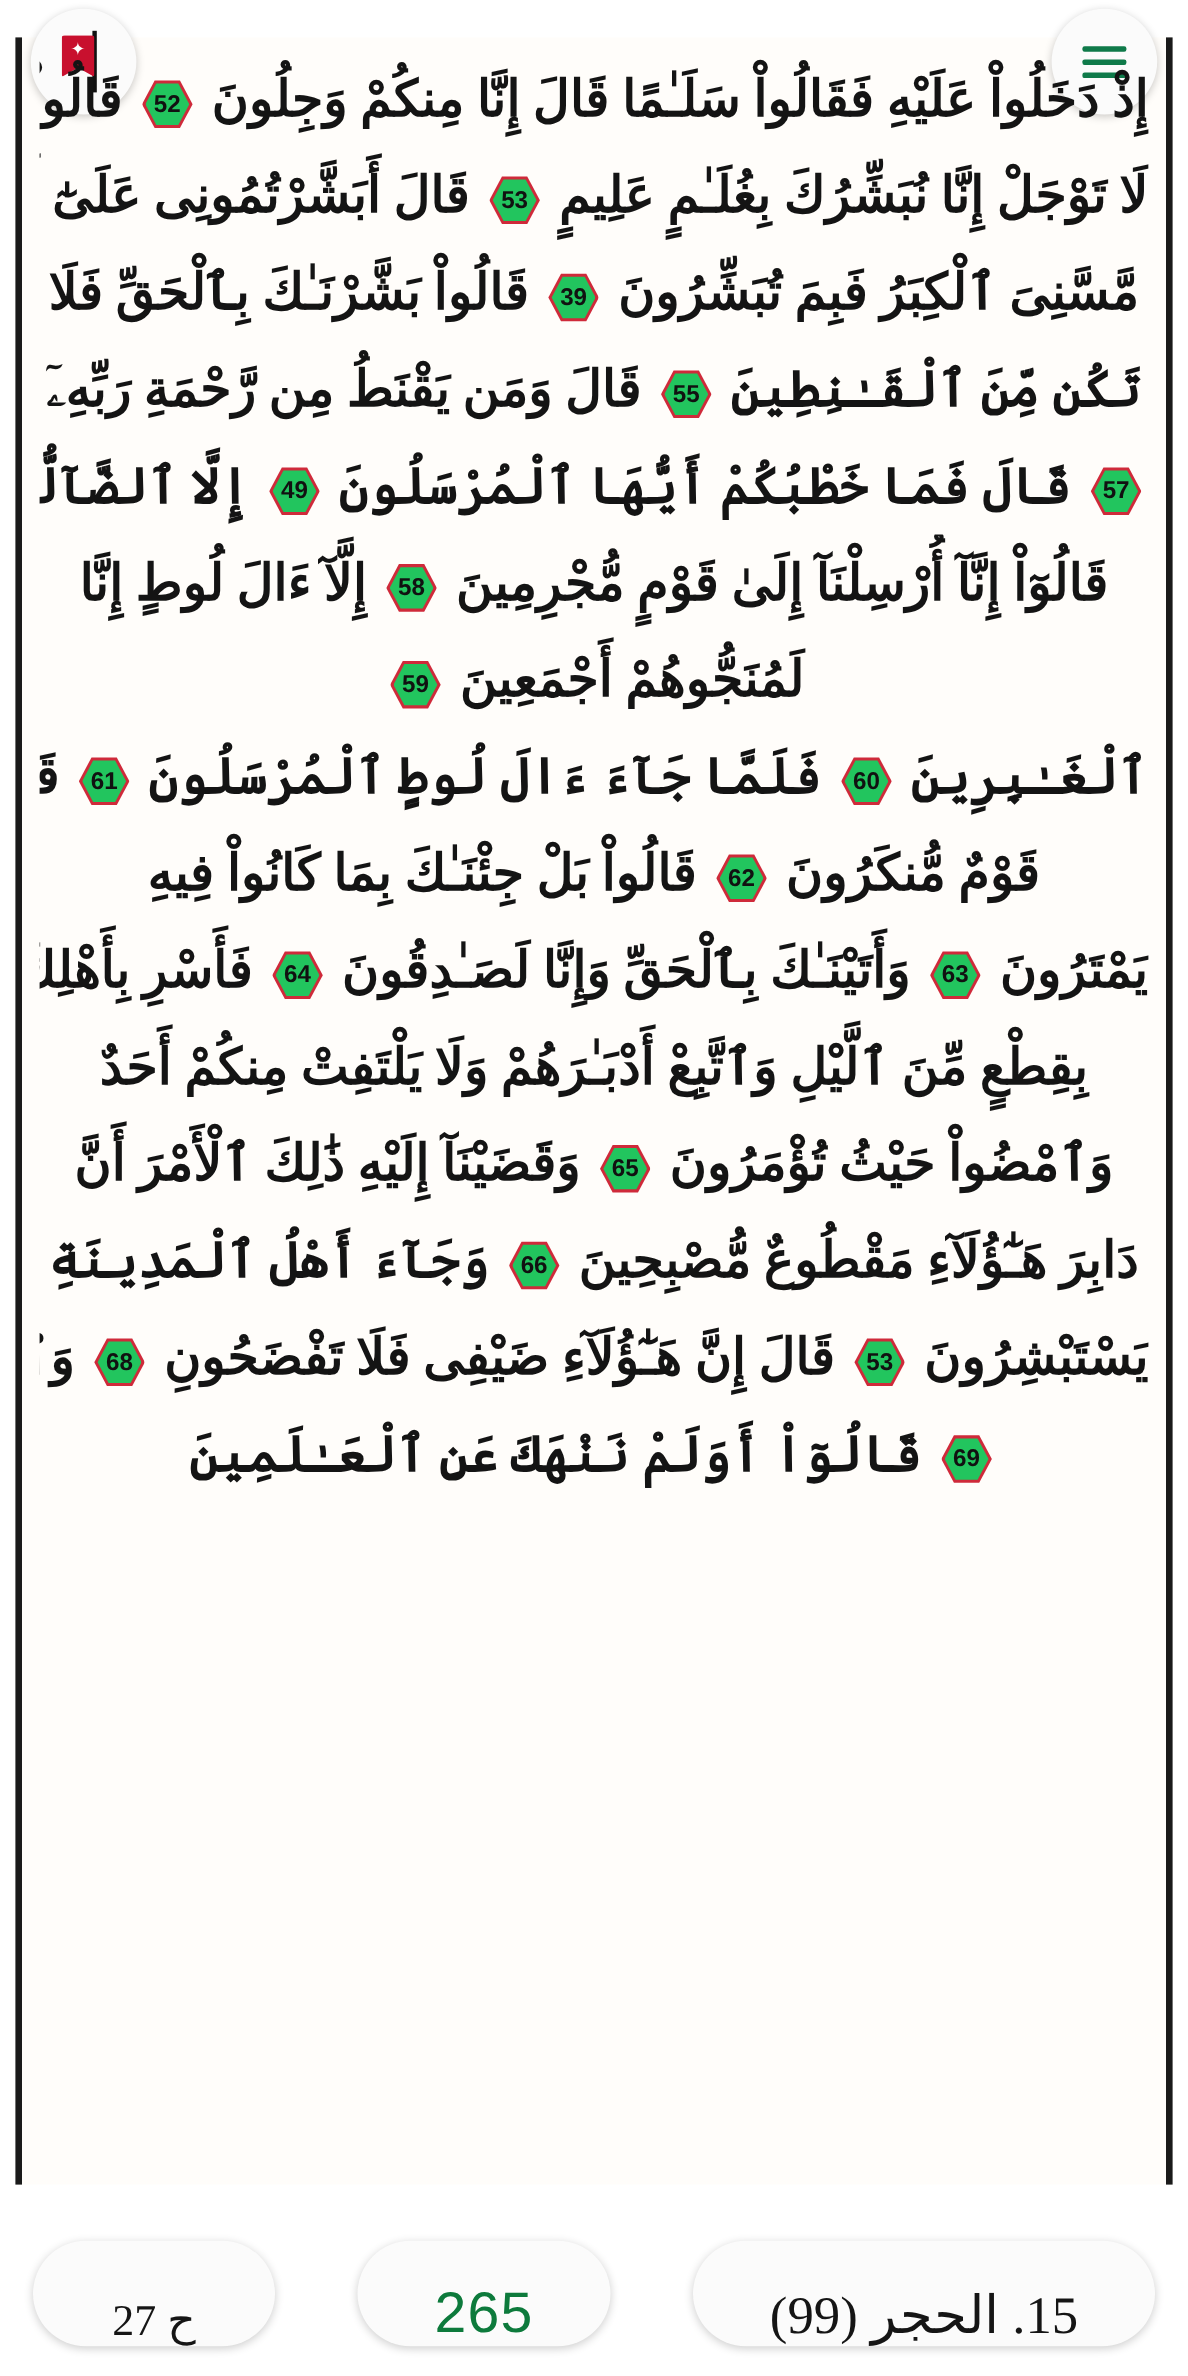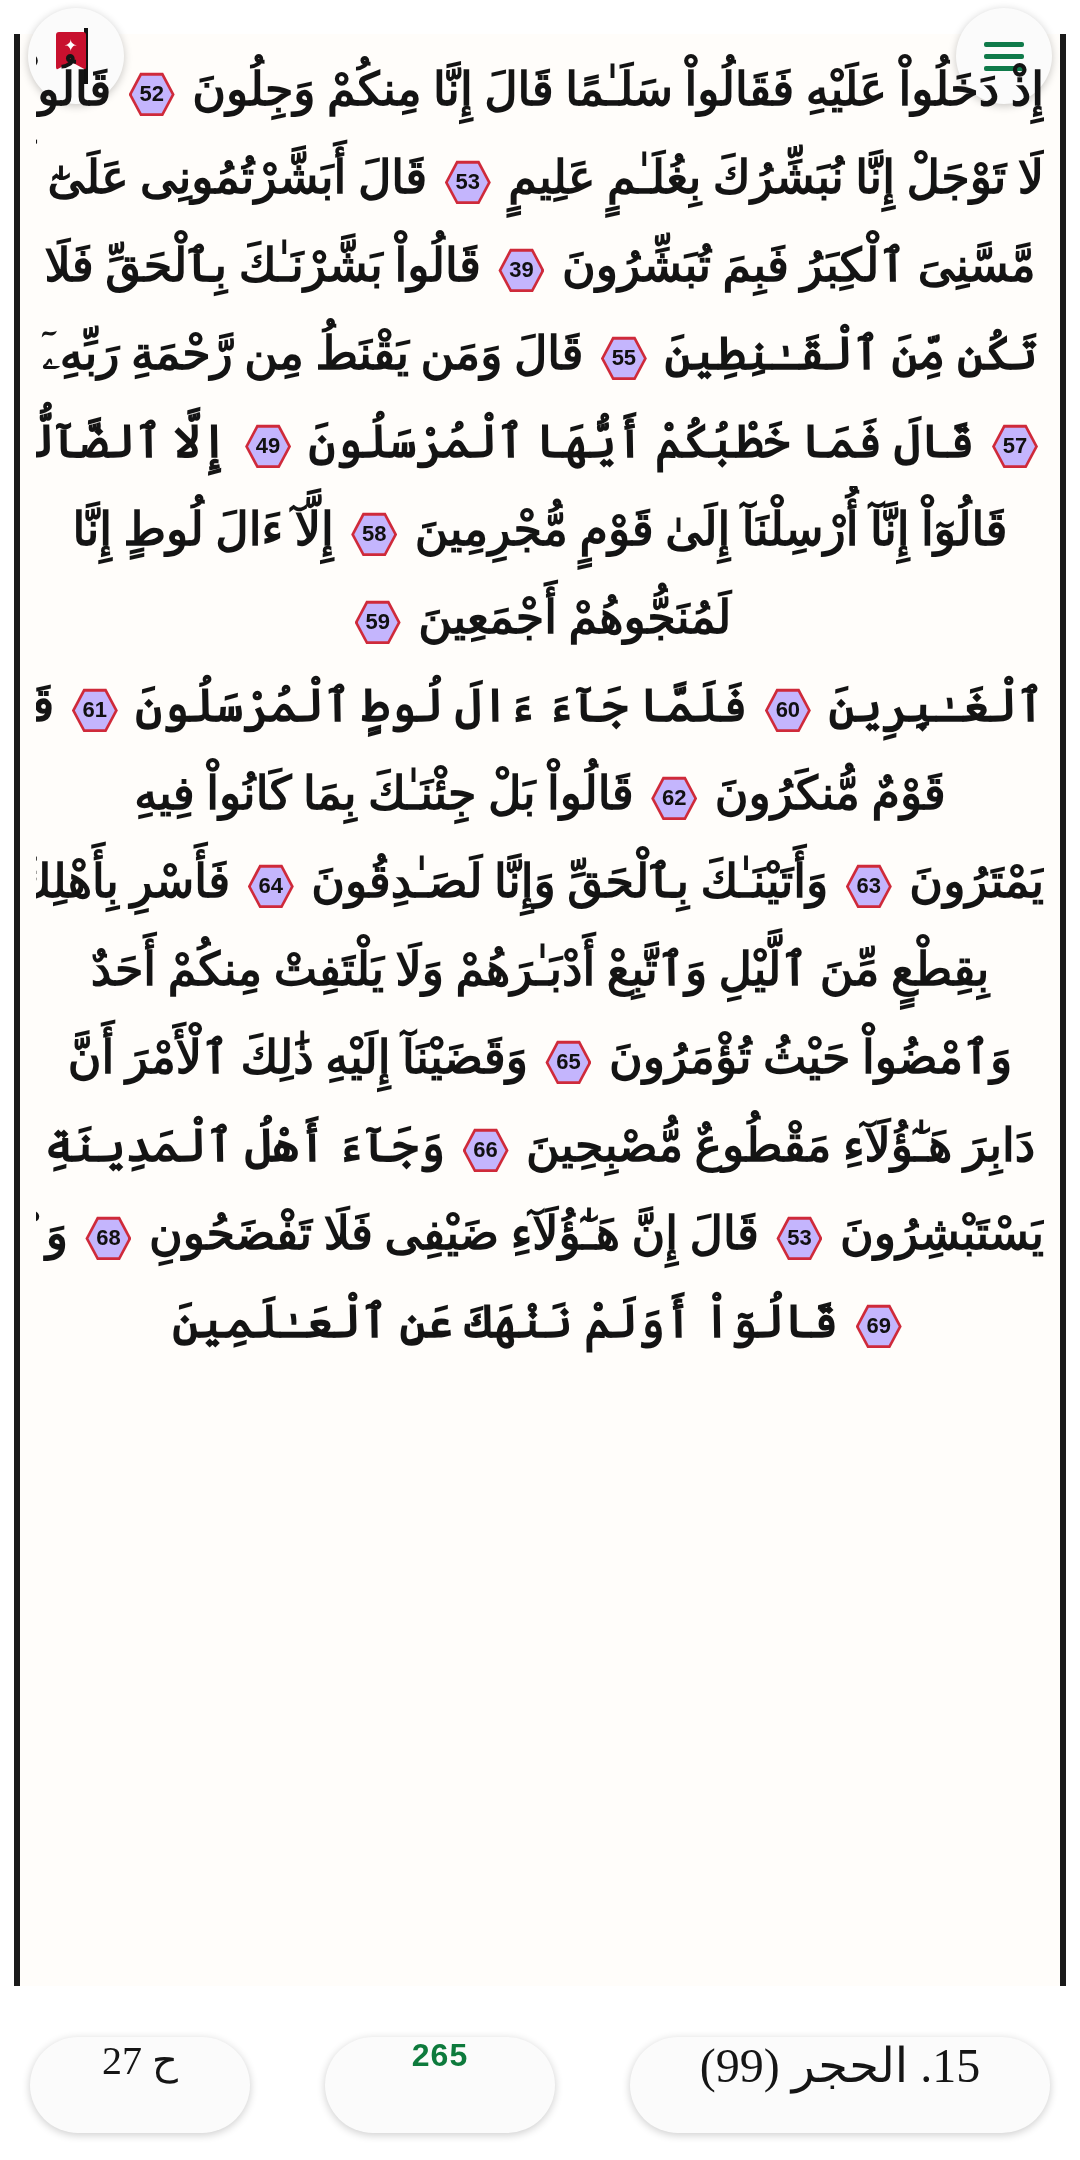--- a/index.html
+++ b/index.html
@@ -90,54 +90,54 @@
     margin: 0 6px;
     vertical-align: middle;
   }
   .ayah-line .num i {
     position: absolute; inset: 0;
     background: #cf2a3a;
     clip-path: polygon(25% 3%, 75% 3%, 100% 50%, 75% 97%, 25% 97%, 0 50%);
   }
   .ayah-line .num b {
     position: absolute; inset: 3px;
-    background: #c4b5fd;
+    background: #22c55e;
     clip-path: polygon(25% 3%, 75% 3%, 100% 50%, 75% 97%, 25% 97%, 0 50%);
     color: #111;
     font-size: 22px; font-style: normal; font-weight: 700;
     line-height: 40px; text-align: center;
     font-family: "Liberation Sans", sans-serif;
   }
 
   
   .bottom-bar {
     position: absolute;
     left: 0; bottom: 0;
     width: 1080px; height: 150px;
     background: #ffffff;
     display: flex; align-items: center; justify-content: space-between;
     padding: 0 30px;
   }
   .pill {
     background: #fbfbfb;
     box-shadow: 0 2px 9px rgba(0,0,0,0.20);
     border-radius: 70px;
-    display: flex; align-items: flex-start; justify-content: center;
+    display: flex; align-items: flex-end; justify-content: center;
     height: 96px;
   }
   .hizb-pill {
     width: 220px;
     direction: rtl;
     font-family: "Liberation Serif", serif;
     font-size: 40px; color: #151515;
     gap: 14px;
   }
   .page-pill {
     width: 230px;
-    font-size: 32px; font-weight: 700; color: #0d7a3c;
+    font-size: 52px; font-weight: 400; color: #0d7a3c;
     letter-spacing: 1px;
   }
   .surah-pill {
     width: 420px;
     direction: rtl;
     font-family: "Liberation Serif", serif;
     font-size: 48px; color: #151515;
     gap: 8px;
   }
 </style>

